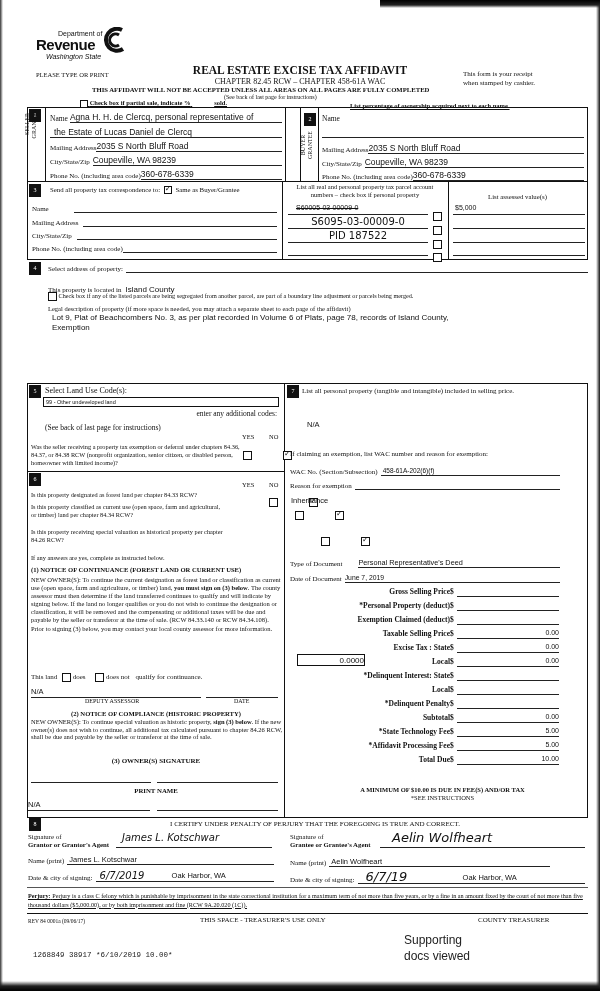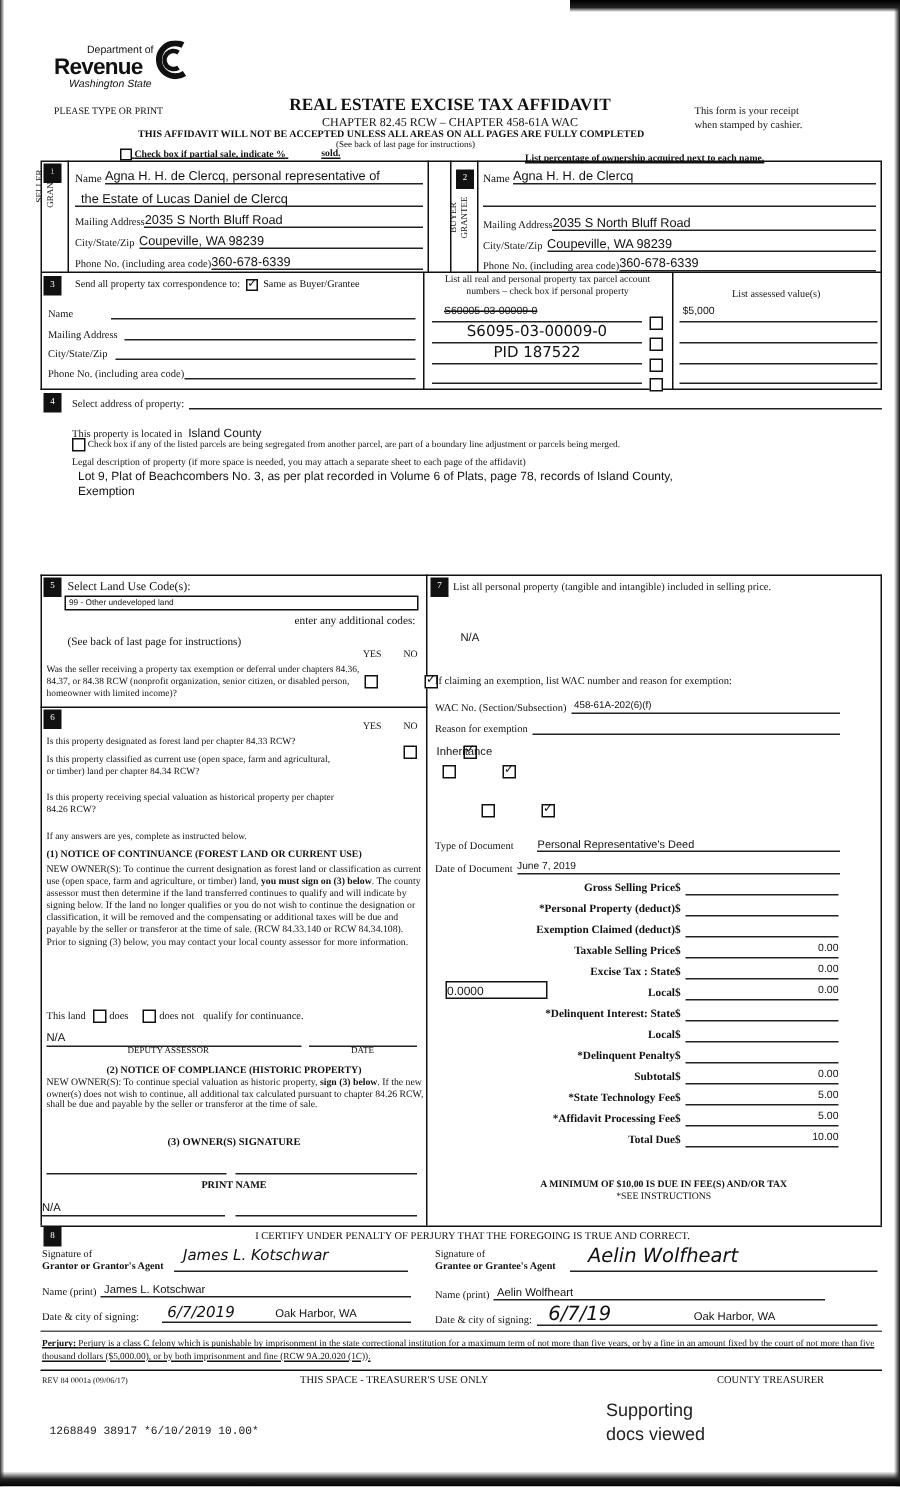--- a/index.html
+++ b/index.html
@@ -90,21 +90,20 @@
 </div>
 
 
 <div class="num" style="left:304px;top:113px;">2</div>
 <div class="abs" style="left:300px;top:107px;width:1px;height:75px;background:#111;"></div>
 <div class="abs serif" style="left:300px;top:168px;width:46px;font-size:6px;transform:rotate(-90deg);transform-origin:left top;text-align:center;line-height:7px;">BUYER GRANTEE</div>
 <div class="abs" style="left:318px;top:107px;width:1px;height:75px;background:#111;"></div>
 
 <div class="row" style="left:322px;top:110px;width:262px;height:13px;">
   <span class="lbl">Name</span>
-  <span class="fill line" style="flex:1;margin-left:2px;">Agna H. H. de Clercq</span>
 </div>
 <div class="row" style="left:322px;top:125px;width:262px;height:13px;">
   <span class="fill line" style="flex:1;height:10px;"></span>
 </div>
 <div class="row" style="left:322px;top:141px;width:262px;height:13px;">
   <span class="lbl" style="font-size:7px;">Mailing Address</span>
   <span class="fill line" style="flex:1;">2035 S North Bluff Road</span>
 </div>
 <div class="row" style="left:322px;top:155px;width:262px;height:13px;">
   <span class="lbl" style="font-size:7px;">City/State/Zip</span>
@@ -300,21 +299,21 @@
     <span class="l">Taxable Selling Price</span>
     <span class="dollar">$</span>
     <span class="v">0.00</span>
   </div>
   <div class="tx-row serif" style="top:56px;">
     <span class="l">Excise Tax : State</span>
     <span class="dollar">$</span>
     <span class="v">0.00</span>
   </div>
   <div class="tx-row serif" style="top:70px;">
-    <span class="abs sans" style="left:12px;top:-3px;width:68px;height:12px;border:1px solid #111;text-align:left;font-weight:normal;font-size:8px;line-height:11px;">0.0000</span>
+    <span class="abs sans" style="left:12px;top:-3px;width:68px;height:12px;border:1px solid #111;text-align:right;font-weight:normal;font-size:8px;line-height:11px;">0.0000</span>
     <span class="l">Local</span>
     <span class="dollar">$</span>
     <span class="v">0.00</span>
   </div>
   <div class="tx-row serif" style="top:84px;">
     <span class="l">*Delinquent Interest: State</span>
     <span class="dollar">$</span>
     <span class="v"></span>
   </div>
   <div class="tx-row serif" style="top:98px;">
@@ -360,21 +359,21 @@
   <div>Signature of</div>
   <div style="font-weight:bold;">Grantor or Grantor's Agent</div>
 </div>
 <div class="abs line hand" style="left:116px;top:832px;width:156px;height:16px;font-size:10px;padding-left:6px;">James L. Kotschwar</div>
 <div class="row" style="left:28px;top:853px;width:246px;height:12px;">
   <span class="serif" style="font-size:7px;white-space:nowrap;">Name (print)</span>
   <span class="sans line" style="flex:1;margin-left:3px;font-size:7.5px;height:10px;padding-left:2px;">James L. Kotschwar</span>
 </div>
 <div class="row" style="left:28px;top:868px;width:246px;height:14px;">
   <span class="serif" style="font-size:7px;white-space:nowrap;">Date &amp; city of signing:</span>
-  <span class="line" style="flex:1;margin-left:15px;height:13px;position:relative;text-align:right;">
+  <span class="line" style="flex:1;margin-left:3px;height:13px;position:relative;text-align:right;">
     <span class="hand" style="position:absolute;left:4px;bottom:0;font-size:10px;">6/7/2019</span>
     <span class="sans" style="position:absolute;left:76px;bottom:1px;font-size:7.5px;">Oak Harbor, WA</span>
   </span>
 </div>
 
 <div class="abs serif" style="left:290px;top:833px;font-size:6.8px;line-height:8px;">
   <div>Signature of</div>
   <div style="font-weight:bold;">Grantee or Grantee's Agent</div>
 </div>
 <div class="abs line hand" style="left:380px;top:830px;width:205px;height:18px;font-size:13px;padding-left:12px;">Aelin Wolfheart</div>

